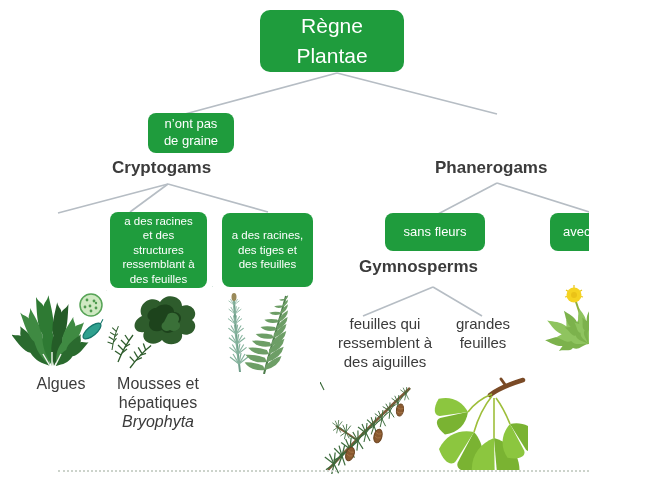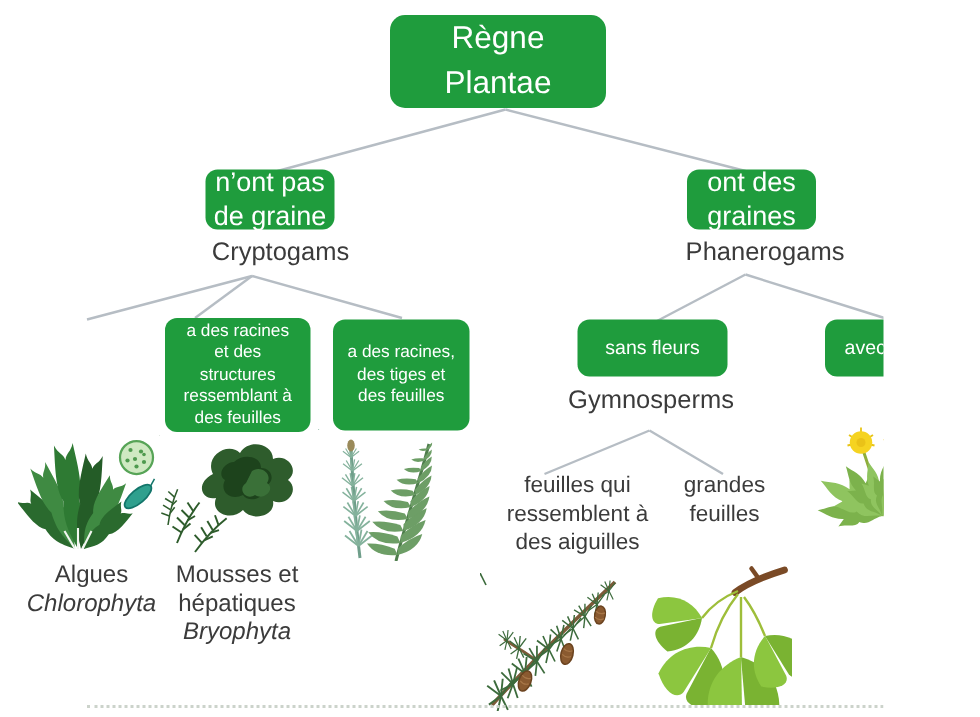--- a/index.html
+++ b/index.html
@@ -4,24 +4,24 @@
 <style>
   html,body{margin:0;padding:0;background:#fff;}
   #stage{position:relative;width:589px;height:478px;background:#fff;overflow:hidden;
          font-family:"Liberation Sans","DejaVu Sans",sans-serif;color:var(--ink,#3b3b3b);}
   .lines{position:absolute;left:0;top:0;width:653px;height:478px;pointer-events:none;}
   .lines line{stroke:var(--line,#b6bdc4);stroke-width:1.6;}
   .gbox{position:absolute;background:var(--green,#1f9c3d);color:#fff;border-radius:8px;
         display:flex;align-items:center;justify-content:center;text-align:center;
         white-space:pre-line;box-sizing:border-box;padding:2px 3px;line-height:1.3;}
   .root{border-radius:10px;font-size:21px;line-height:1.45;}
-  .lvl2{font-size:18px;}
+  .lvl2{font-size:13px;margin-left:11px;}
   .lvl3{font-size:11.5px;line-height:1.27;}
   .leafbox{font-size:13px;}
-  .grouplabel{position:absolute;text-align:center;font-size:17px;}
+  .grouplabel{position:absolute;text-align:left;font-size:17px;font-weight:bold;}
   .leaflabel{position:absolute;text-align:center;font-size:15px;line-height:1.25;white-space:pre-line;}
   .caption{position:absolute;text-align:center;font-size:16px;line-height:1.2;}
   .cname{white-space:pre-line;}
   .clatin{font-style:italic;}
   .illus{position:absolute;}
   .dotline{position:absolute;left:58px;top:470px;width:595px;height:0;
            border-top:2px dotted #ccd3cb;}
 </style>
 </head>
 <body>
@@ -38,22 +38,20 @@
     <line x1="497" y1="183" x2="596" y2="214"></line>
     <line x1="433" y1="287" x2="363" y2="316"></line>
     <line x1="433" y1="287" x2="482" y2="316"></line>
   </svg>
 
   <div class="gbox root" style="left:260px;top:10px;width:144px;height:62px">Règne
 Plantae</div>
 
   <div class="gbox lvl2" style="left:137px;top:113px;width:86px;height:40px">n’ont pas
 de graine</div>
-  <div class="gbox lvl2" style="left:458px;top:113px;width:86px;height:40px">ont des
-graines</div>
 
   <div class="grouplabel" style="left:112px;top:158px;width:150px">Cryptogams</div>
   <div class="grouplabel" style="left:435px;top:158px;width:150px">Phanerogams</div>
 
   <div class="gbox lvl3" style="left:110px;top:212px;width:97px;height:76px">a des racines
 et des
 structures
 ressemblant à
 des feuilles</div>
   <div class="gbox lvl3" style="left:222px;top:213px;width:91px;height:74px">a des racines,
@@ -243,21 +241,20 @@
       </g>
       <circle cx="40" cy="11" r="7.5" fill="#f5d321"></circle>
       <circle cx="64" cy="7" r="7.5" fill="#f5d321"></circle>
       <circle cx="40" cy="11" r="3" fill="#eac218"></circle>
       <circle cx="64" cy="7" r="3" fill="#eac218"></circle>
     </g>
   </svg>
 
   <div class="caption" style="left:5px;top:374px;width:112px">
     <div class="cname">Algues</div>
-    <div class="clatin">Chlorophyta</div>
   </div>
   <div class="caption" style="left:101px;top:374px;width:114px">
     <div class="cname">Mousses et
 hépatiques</div>
     <div class="clatin">Bryophyta</div>
   </div>
 
   <div class="dotline"></div>
 </div>
 

